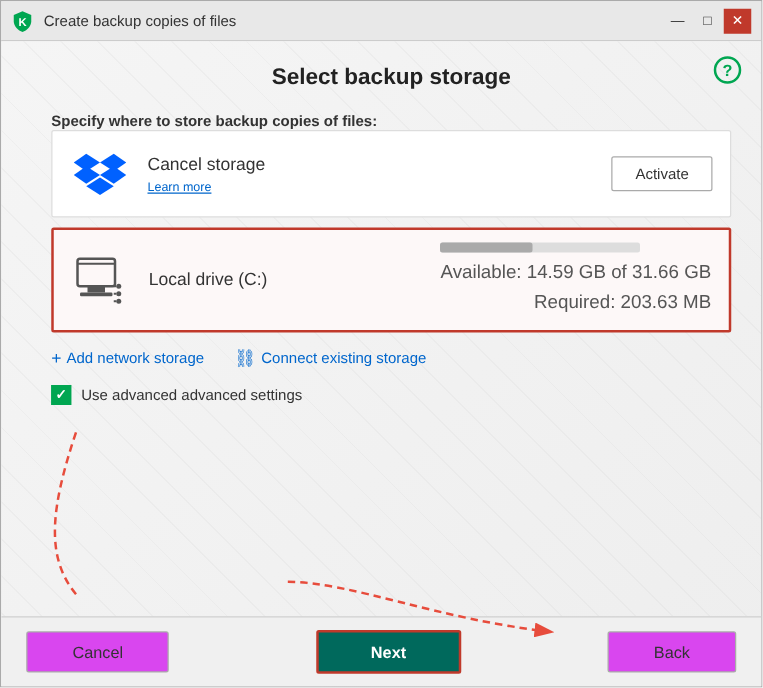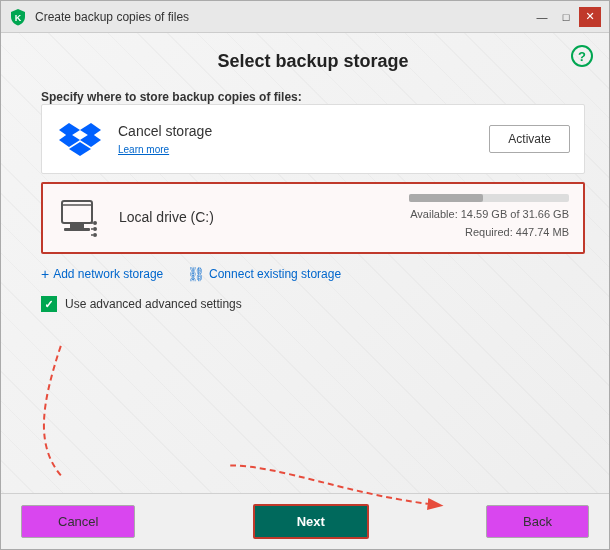--- a/index.html
+++ b/index.html
@@ -169,21 +169,21 @@
     }
 
     .storage-link {
       font-size: 10px;
       color: #0066cc;
       text-decoration: underline;
       cursor: pointer;
     }
 
     .storage-details {
-      font-size: 11px;
+      font-size: 15px;
       color: #555;
       line-height: 1.6;
     }
 
     .progress-bar-container {
       width: 160px;
       height: 8px;
       background: #ddd;
       border-radius: 2px;
       margin-bottom: 4px;
@@ -380,21 +380,21 @@
           </svg>
         </div>
         <div class="storage-info">
           <div class="storage-name">Local drive (C:)</div>
         </div>
         <div style="text-align:right; flex-shrink:0;">
           <div class="progress-bar-container">
             <div class="progress-bar-fill"></div>
           </div>
           <div class="storage-details">Available: 14.59 GB of 31.66 GB</div>
-          <div class="storage-details">Required: 447.74 MB</div>
+          <div class="storage-details">Required: 203.63 MB</div>
         </div>
       </div>
 
       <div class="links-row">
         <a class="text-link">
           <span class="link-icon">+</span>
           <span>Add network storage</span>
         </a>
         <a class="text-link">
           <span class="link-icon">⛓</span>

